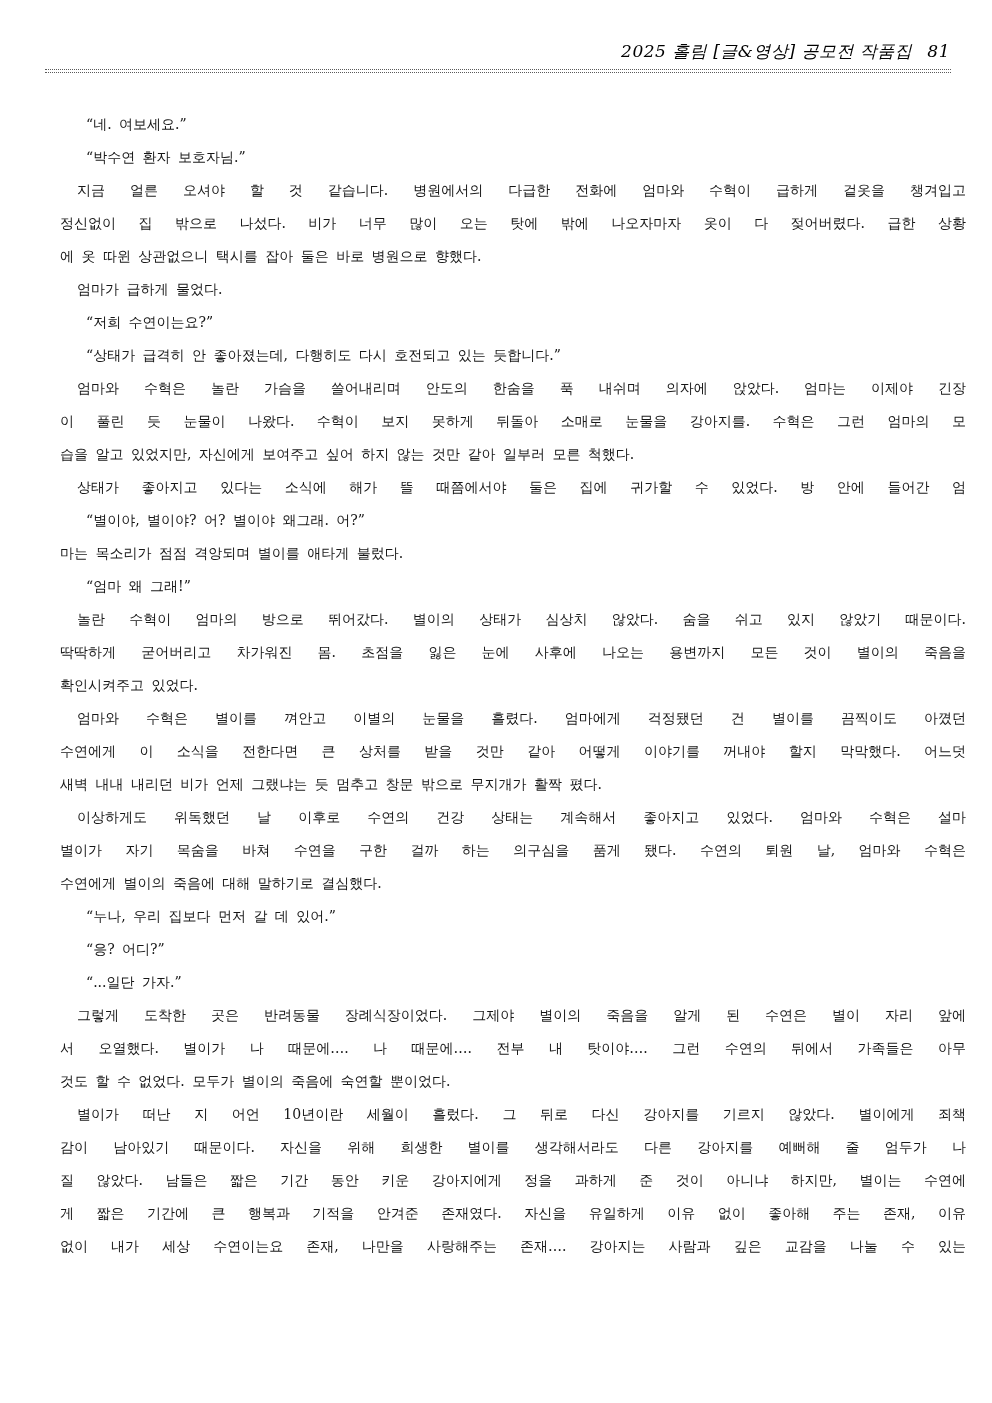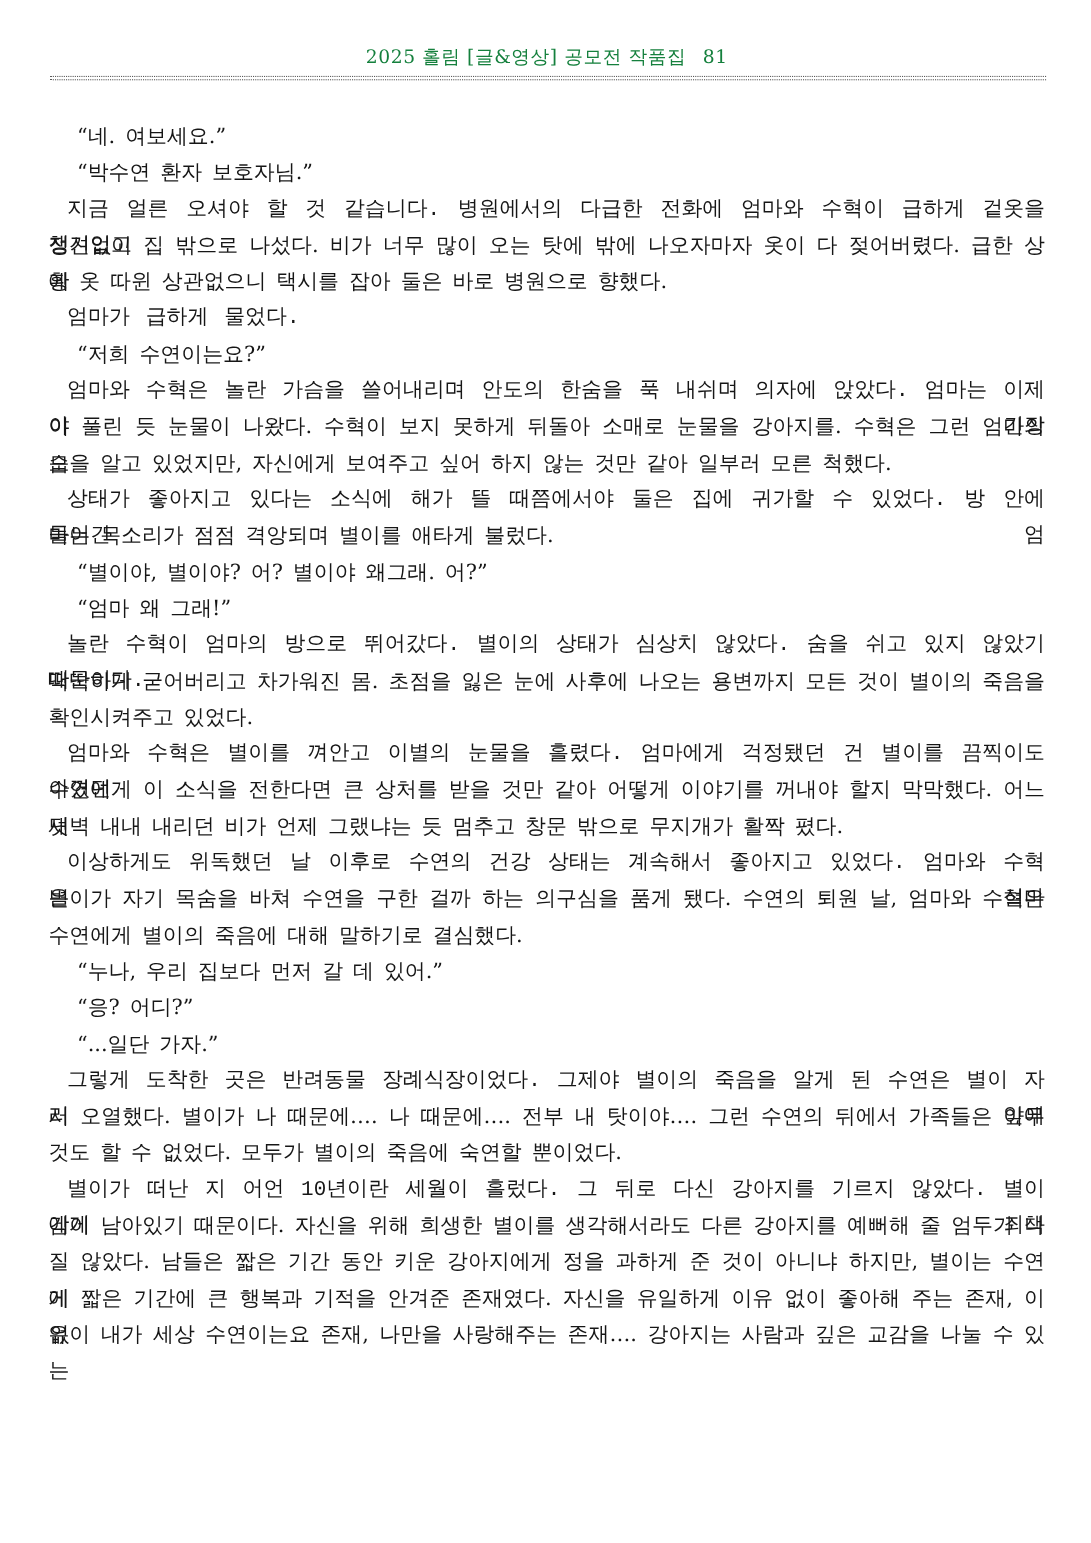--- a/index.html
+++ b/index.html
@@ -11,82 +11,84 @@
     font-family: "DejaVu Serif", "Liberation Serif", serif;
     color: #161616;
     overflow: hidden;
     margin: 0 auto;
   }
   .running-header {
     position: absolute;
     top: 40px;
     left: 44px;
     right: 42px;
-    text-align: center;
+    text-align: right;
     font-size: 17px;
     letter-spacing: 0.5px;
-    color: #15803d;
+    color: #000000;
     white-space: nowrap;
+    font-style: italic;
   }
   .running-header .pagenum { margin-left: 15px; }
   .header-rule {
     position: absolute;
     top: 69px;
     left: 45px;
     right: 41px;
     height: 2px;
     border-top: 1px dotted #5a5a5a;
     border-bottom: 1px dotted #5a5a5a;
   }
   .body-text {
     position: absolute;
     top: 108px;
-    left: 44px;
+    left: 60px;
     width: 906px;
-    font-size: 19px;
+    font-size: 14px;
   }
   .line {
     line-height: 33px;
     height: 33px;
     text-align: left;
     word-spacing: 3px;
     white-space: nowrap;
     overflow: visible;
   }
   .line.just {
     white-space: normal;
     text-align: justify;
     text-align-last: justify;
   }
   .indent-none  { text-indent: 0; }
-  .indent-para  { text-indent: 17px; font-family: Liberation Mono, monospace; }
+  .indent-para  { text-indent: 17px; }
   .indent-quote { text-indent: 26px; }
 </style>
 </head>
 <body>
 
 <div class="page">
   <div class="running-header">
     <span>2025 홀림 [글&amp;영상] 공모전 작품집</span><span class="pagenum">81</span>
   </div>
   <div class="header-rule"></div>
   <div class="body-text" id="body-text">
       <div class="line indent-quote">“네. 여보세요.”</div>
       <div class="line indent-quote">“박수연 환자 보호자님.”</div>
       <div class="line indent-para just">지금 얼른 오셔야 할 것 같습니다. 병원에서의 다급한 전화에 엄마와 수혁이 급하게 겉옷을 챙겨입고</div>
       <div class="line indent-none just">정신없이 집 밖으로 나섰다. 비가 너무 많이 오는 탓에 밖에 나오자마자 옷이 다 젖어버렸다. 급한 상황</div>
       <div class="line indent-none">에 옷 따윈 상관없으니 택시를 잡아 둘은 바로 병원으로 향했다.</div>
       <div class="line indent-para">엄마가 급하게 물었다.</div>
       <div class="line indent-quote">“저희 수연이는요?”</div>
+      <div class="line indent-quote">“상태가 급격히 안 좋아졌는데, 다행히도 다시 호전되고 있는 듯합니다.”</div>
       <div class="line indent-para just">엄마와 수혁은 놀란 가슴을 쓸어내리며 안도의 한숨을 푹 내쉬며 의자에 앉았다. 엄마는 이제야 긴장</div>
       <div class="line indent-none just">이 풀린 듯 눈물이 나왔다. 수혁이 보지 못하게 뒤돌아 소매로 눈물을 강아지를. 수혁은 그런 엄마의 모</div>
       <div class="line indent-none">습을 알고 있었지만, 자신에게 보여주고 싶어 하지 않는 것만 같아 일부러 모른 척했다.</div>
       <div class="line indent-para just">상태가 좋아지고 있다는 소식에 해가 뜰 때쯤에서야 둘은 집에 귀가할 수 있었다. 방 안에 들어간 엄</div>
+      <div class="line indent-quote">“별이야, 별이야? 어? 별이야 왜그래. 어?”</div>
       <div class="line indent-none">마는 목소리가 점점 격앙되며 별이를 애타게 불렀다.</div>
-      <div class="line indent-quote">“별이야, 별이야? 어? 별이야 왜그래. 어?”</div>
       <div class="line indent-quote">“엄마 왜 그래!”</div>
       <div class="line indent-para just">놀란 수혁이 엄마의 방으로 뛰어갔다. 별이의 상태가 심상치 않았다. 숨을 쉬고 있지 않았기 때문이다.</div>
       <div class="line indent-none just">딱딱하게 굳어버리고 차가워진 몸. 초점을 잃은 눈에 사후에 나오는 용변까지 모든 것이 별이의 죽음을</div>
       <div class="line indent-none">확인시켜주고 있었다.</div>
       <div class="line indent-para just">엄마와 수혁은 별이를 껴안고 이별의 눈물을 흘렸다. 엄마에게 걱정됐던 건 별이를 끔찍이도 아꼈던</div>
       <div class="line indent-none just">수연에게 이 소식을 전한다면 큰 상처를 받을 것만 같아 어떻게 이야기를 꺼내야 할지 막막했다. 어느덧</div>
       <div class="line indent-none">새벽 내내 내리던 비가 언제 그랬냐는 듯 멈추고 창문 밖으로 무지개가 활짝 폈다.</div>
       <div class="line indent-para just">이상하게도 위독했던 날 이후로 수연의 건강 상태는 계속해서 좋아지고 있었다. 엄마와 수혁은 설마</div>
       <div class="line indent-none just">별이가 자기 목숨을 바쳐 수연을 구한 걸까 하는 의구심을 품게 됐다. 수연의 퇴원 날, 엄마와 수혁은</div>
       <div class="line indent-none">수연에게 별이의 죽음에 대해 말하기로 결심했다.</div>

